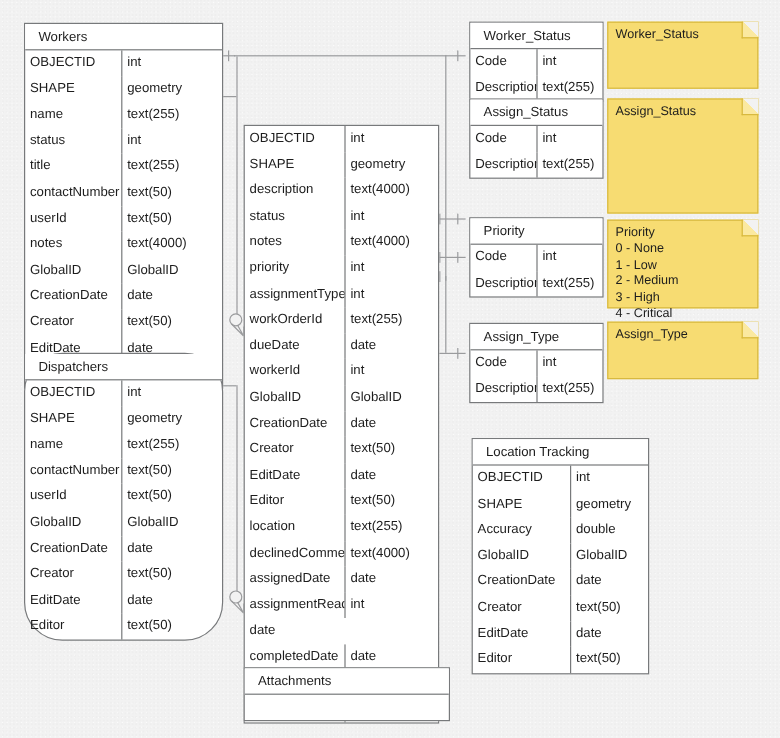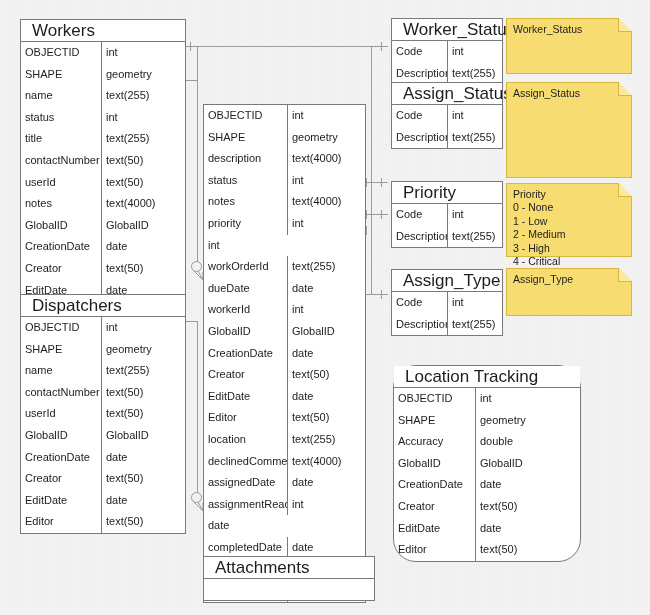--- a/index.html
+++ b/index.html
@@ -23,21 +23,21 @@
   .table{
     position:absolute;
     background:#ffffff;
     border:1px solid #77797b;
     box-sizing:border-box;
     z-index:5;
   }
   .tbl-title{
     height:22px;line-height:22px;
     padding-left:11px;
-    font-size:17px;color:#1d1d1d;
+    font-size:11px;color:#1d1d1d;
     border-bottom:1px solid #77797b;
     background:#ffffff;
     box-sizing:border-box;
     white-space:nowrap;
   }
   .rows{display:block;}
   .row{
     display:flex;
     height:21.6px;
     box-sizing:border-box;
@@ -215,21 +215,21 @@
         <span class="fname">EditDate</span>
         <span class="ftype">date</span>
       </div>
       <div class="row">
         <span class="fname">Editor</span>
         <span class="ftype">text(50)</span>
       </div>
     </div>
 </div>
 
-<div class="table" id="tbl-dispatchers" style="left:20px;top:294px;width:166px;">
+<div class="table" id="tbl-dispatchers" style="left:20px;top:294px;width:166px;border-radius:32px;">
   <div class="tbl-title">Dispatchers</div>
   <div class="rows">
       <div class="row">
         <span class="fname">OBJECTID</span>
         <span class="ftype">int</span>
       </div>
       <div class="row">
         <span class="fname">SHAPE</span>
         <span class="ftype">geometry</span>
       </div>
@@ -288,20 +288,21 @@
       </div>
       <div class="row">
         <span class="fname">notes</span>
         <span class="ftype">text(4000)</span>
       </div>
       <div class="row">
         <span class="fname">priority</span>
         <span class="ftype">int</span>
       </div>
       <div class="row">
+        <span class="fname">assignmentType</span>
         <span class="ftype">int</span>
       </div>
       <div class="row">
         <span class="fname">workOrderId</span>
         <span class="ftype">text(255)</span>
       </div>
       <div class="row">
         <span class="fname">dueDate</span>
         <span class="ftype">date</span>
       </div>
@@ -356,21 +357,21 @@
         <span class="fname">declinedDate</span>
         <span class="ftype">date</span>
       </div>
       <div class="row">
         <span class="fname">pausedDate</span>
         <span class="ftype">date</span>
       </div>
     </div>
 </div>
 
-<div class="table" id="tbl-location" style="left:393px;top:365px;width:188px;border-radius:23px;">
+<div class="table" id="tbl-location" style="left:393px;top:365px;width:148px;">
   <div class="tbl-title">Location Tracking</div>
   <div class="rows">
       <div class="row">
         <span class="fname">OBJECTID</span>
         <span class="ftype">int</span>
       </div>
       <div class="row">
         <span class="fname">SHAPE</span>
         <span class="ftype">geometry</span>
       </div>

